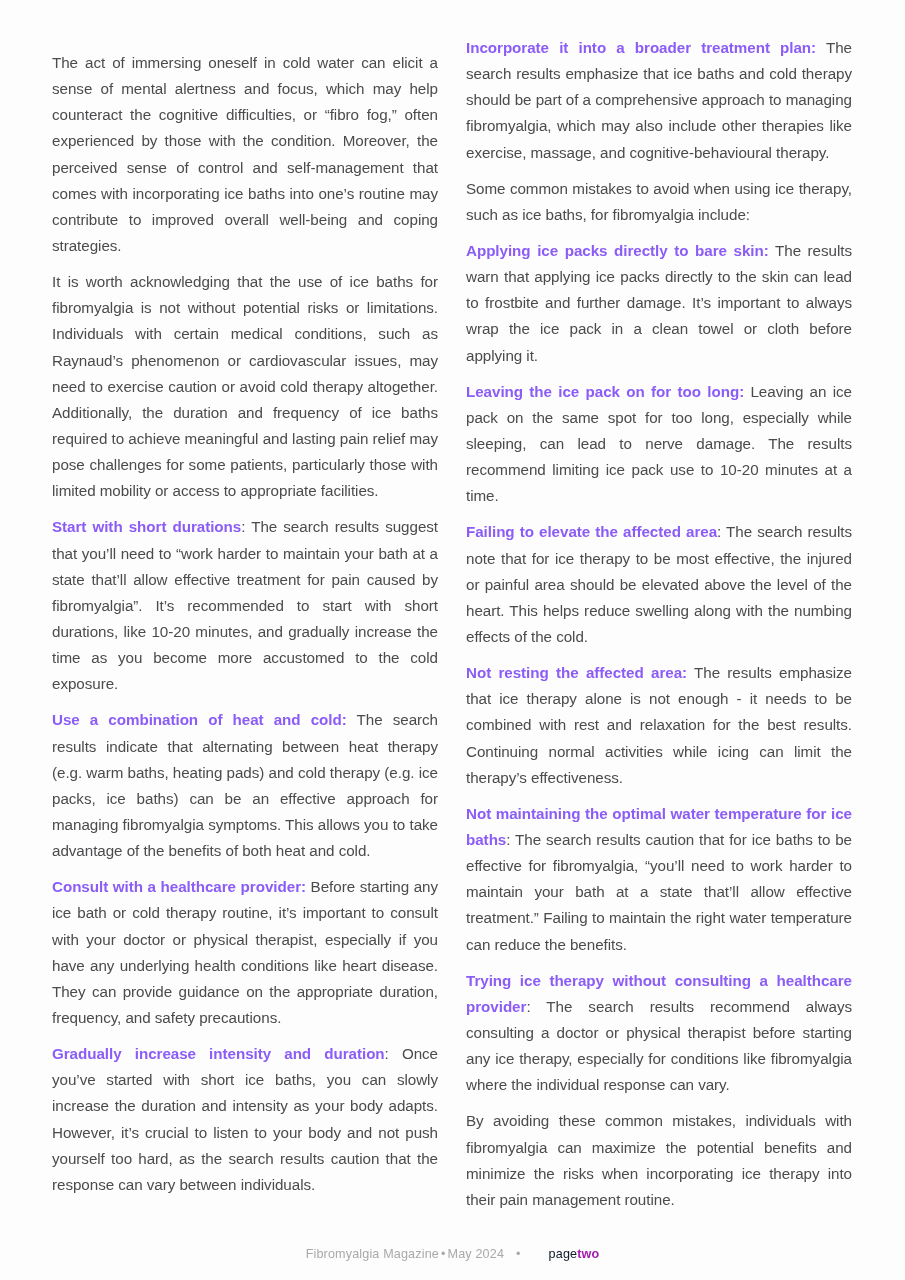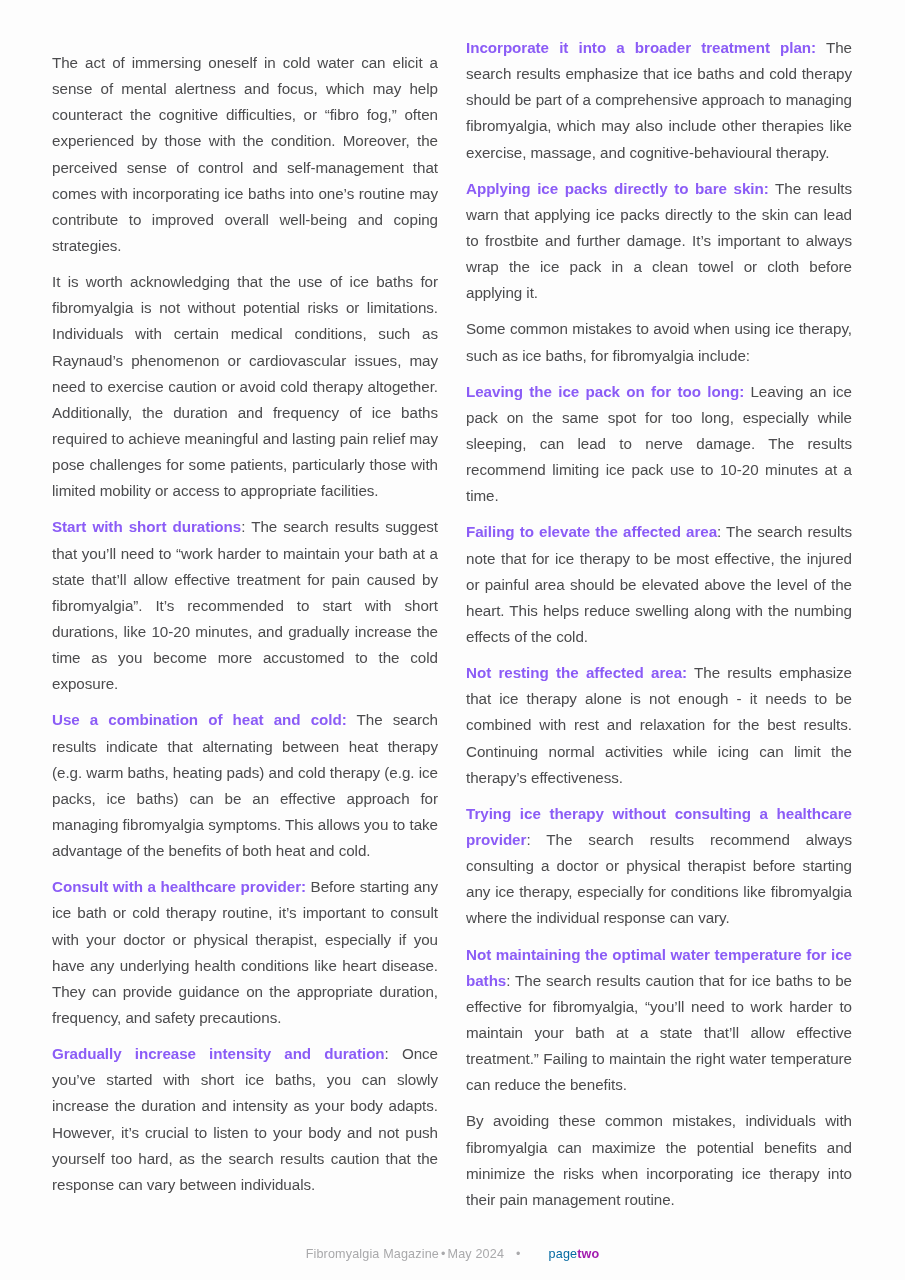--- a/index.html
+++ b/index.html
@@ -65,21 +65,21 @@
     font-family: "Liberation Sans", sans-serif;
   }
   .footer .sep {
     padding: 0 2px;
   }
   .footer .gap {
     display: inline-block;
     width: 10px;
   }
   .footer .pageword {
-    color: #0369a1;
+    color: #0f172a;
     padding-left: 26px;
   }
   .footer .pagenum {
     font-weight: bold;
     color: #a21caf;
   }
 </style>
 </head>
 <body>
 
@@ -91,27 +91,27 @@
         <p class="para"><span class="body">The act of immersing oneself in cold water can elicit a sense of mental alertness and focus, which may help counteract the cognitive difficulties, or “fibro fog,” often experienced by those with the condition. Moreover, the perceived sense of control and self-management that comes with incorporating ice baths into one’s routine may contribute to improved overall well-being and coping strategies.</span></p>
         <p class="para"><span class="body">It is worth acknowledging that the use of ice baths for fibromyalgia is not without potential risks or limitations. Individuals with certain medical conditions, such as Raynaud’s phenomenon or cardiovascular issues, may need to exercise caution or avoid cold therapy altogether. Additionally, the duration and frequency of ice baths required to achieve meaningful and lasting pain relief may pose challenges for some patients, particularly those with limited mobility or access to appropriate facilities.</span></p>
         <p class="para"><span class="lead">Start with short durations</span><span class="body">: The search results suggest that you’ll need to “work harder to maintain your bath at a state that’ll allow effective treatment for pain caused by fibromyalgia”. It’s recommended to start with short durations, like 10-20 minutes, and gradually increase the time as you become more accustomed to the cold exposure.</span></p>
         <p class="para"><span class="lead">Use a combination of heat and cold:</span><span class="body"> The search results indicate that alternating between heat therapy (e.g. warm baths, heating pads) and cold therapy (e.g. ice packs, ice baths) can be an effective approach for managing fibromyalgia symptoms. This allows you to take advantage of the benefits of both heat and cold.</span></p>
         <p class="para"><span class="lead">Consult with a healthcare provider:</span><span class="body"> Before starting any ice bath or cold therapy routine, it’s important to consult with your doctor or physical therapist, especially if you have any underlying health conditions like heart disease. They can provide guidance on the appropriate duration, frequency, and safety precautions.</span></p>
         <p class="para"><span class="lead">Gradually increase intensity and duration</span><span class="body">: Once you’ve started with short ice baths, you can slowly increase the duration and intensity as your body adapts. However, it’s crucial to listen to your body and not push yourself too hard, as the search results caution that the response can vary between individuals.</span></p>
       </div>
 
     <div class="column" id="right-col">
         <p class="para"><span class="lead">Incorporate it into a broader treatment plan:</span><span class="body"> The search results emphasize that ice baths and cold therapy should be part of a comprehensive approach to managing fibromyalgia, which may also include other therapies like exercise, massage, and cognitive-behavioural therapy.</span></p>
+        <p class="para"><span class="body">Some common mistakes to avoid when using ice therapy, such as ice baths, for fibromyalgia include:</span></p>
         <p class="para"><span class="lead">Applying ice packs directly to bare skin:</span><span class="body"> The results warn that applying ice packs directly to the skin can lead to frostbite and further damage. It’s important to always wrap the ice pack in a clean towel or cloth before applying it.</span></p>
-        <p class="para"><span class="body">Some common mistakes to avoid when using ice therapy, such as ice baths, for fibromyalgia include:</span></p>
         <p class="para"><span class="lead">Leaving the ice pack on for too long:</span><span class="body"> Leaving an ice pack on the same spot for too long, especially while sleeping, can lead to nerve damage. The results recommend limiting ice pack use to 10-20 minutes at a time.</span></p>
         <p class="para"><span class="lead">Failing to elevate the affected area</span><span class="body">: The search results note that for ice therapy to be most effective, the injured or painful area should be elevated above the level of the heart. This helps reduce swelling along with the numbing effects of the cold.</span></p>
         <p class="para"><span class="lead">Not resting the affected area:</span><span class="body"> The results emphasize that ice therapy alone is not enough - it needs to be combined with rest and relaxation for the best results. Continuing normal activities while icing can limit the therapy’s effectiveness.</span></p>
+        <p class="para"><span class="lead">Not maintaining the optimal water temperature for ice baths</span><span class="body">: The search results caution that for ice baths to be effective for fibromyalgia, “you’ll need to work harder to maintain your bath at a state that’ll allow effective treatment.” Failing to maintain the right water temperature can reduce the benefits.</span></p>
         <p class="para"><span class="lead">Trying ice therapy without consulting a healthcare provider</span><span class="body">: The search results recommend always consulting a doctor or physical therapist before starting any ice therapy, especially for conditions like fibromyalgia where the individual response can vary.</span></p>
-        <p class="para"><span class="lead">Not maintaining the optimal water temperature for ice baths</span><span class="body">: The search results caution that for ice baths to be effective for fibromyalgia, “you’ll need to work harder to maintain your bath at a state that’ll allow effective treatment.” Failing to maintain the right water temperature can reduce the benefits.</span></p>
         <p class="para"><span class="body">By avoiding these common mistakes, individuals with fibromyalgia can maximize the potential benefits and minimize the risks when incorporating ice therapy into their pain management routine.</span></p>
       </div>
 
   </div>
 
   <div class="footer">
     <span>Fibromyalgia Magazine</span><span class="sep">•</span><span>May 2024</span><span class="gap"></span><span class="sep">•</span><span class="pageword">page</span><span class="pagenum">two</span>
   </div>
 
 </div>

